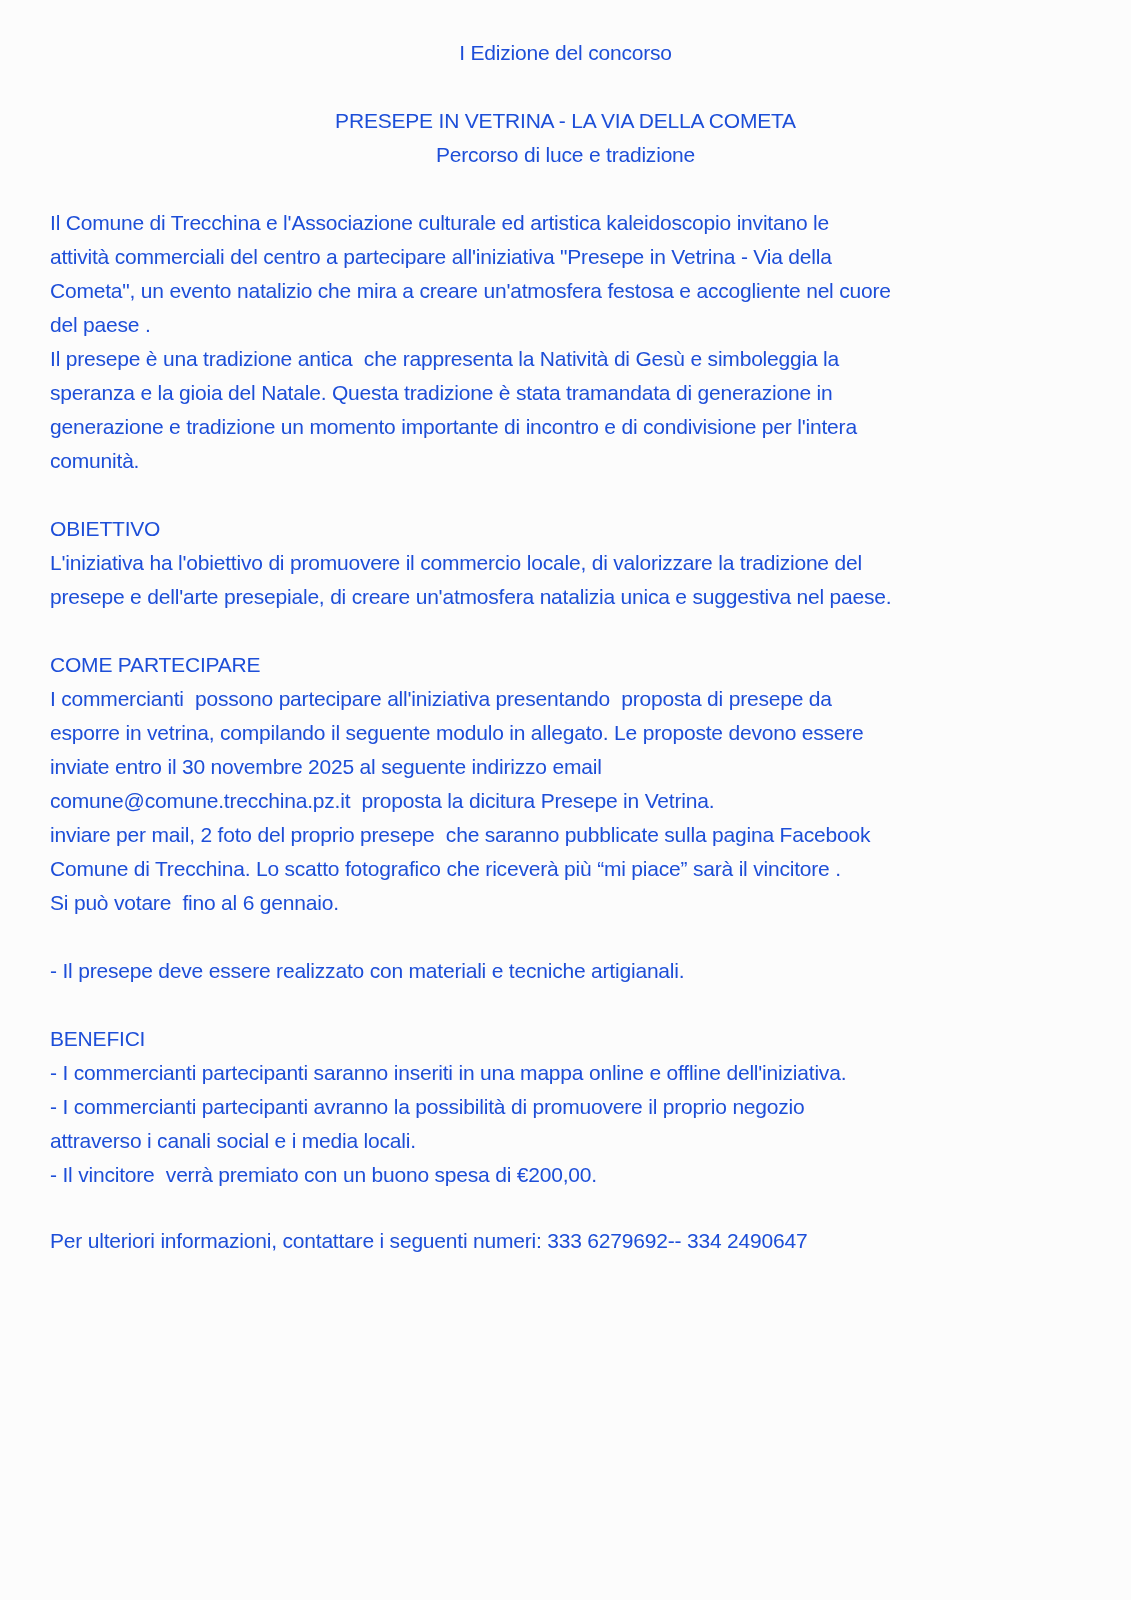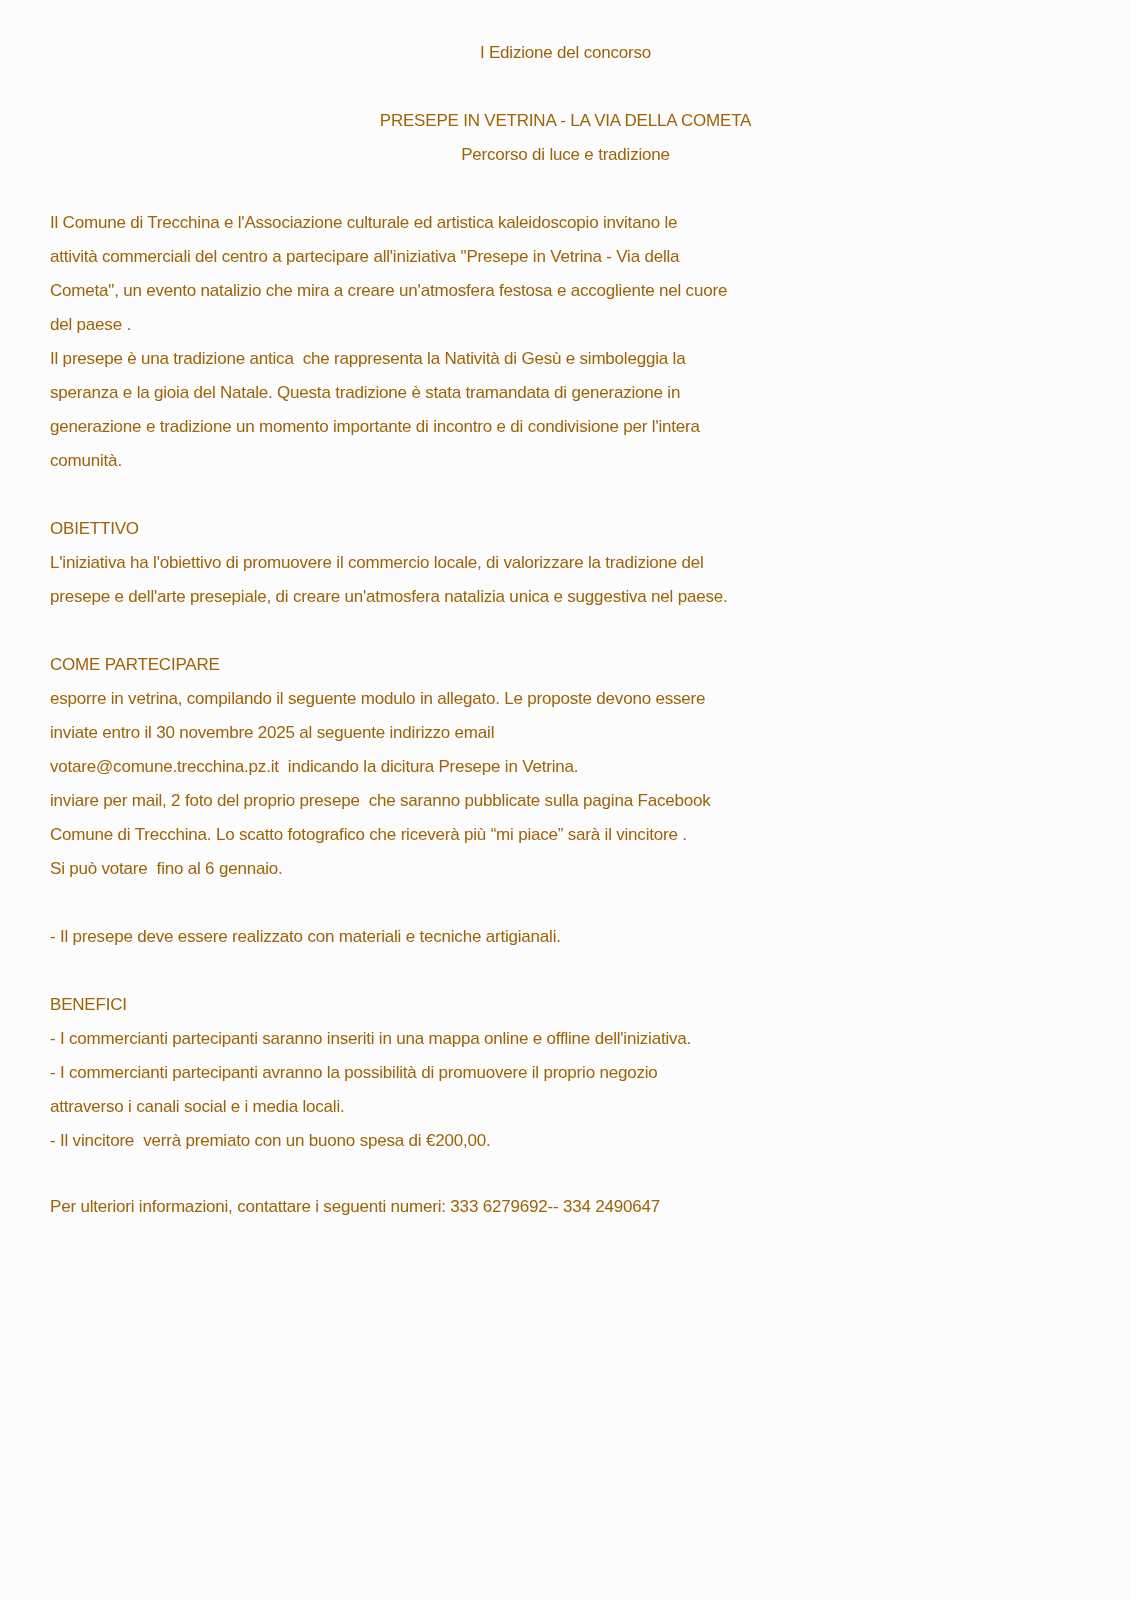--- a/index.html
+++ b/index.html
@@ -7,23 +7,23 @@
     padding: 0;
     background: #fcfcfc;
   }
   .page {
     position: relative;
     width: 1131px;
     height: 1600px;
     box-sizing: border-box;
     padding: 36px 40px 0 50px;
     background: #fcfcfc;
-    color: #a16207;
+    color: #1d4ed8;
     font-family: "Liberation Sans", sans-serif;
-    font-size: 17px;
+    font-size: 21px;
     letter-spacing: -0.2px;
     overflow: hidden;
   }
   .line {
     height: 34px;
     line-height: 34px;
     white-space: pre;
   }
   .center {
     text-align: center;
@@ -64,23 +64,24 @@
     <div>
         <div class="line">L'iniziativa ha l'obiettivo di promuovere il commercio locale, di valorizzare la tradizione del</div>
         <div class="line">presepe e dell'arte presepiale, di creare un'atmosfera natalizia unica e suggestiva nel paese.</div>
       </div>
   </div>
   <div class="line blank"></div>
 
   <div>
     <div class="line">COME PARTECIPARE</div>
     <div>
+        <div class="line">I commercianti  possono partecipare all'iniziativa presentando  proposta di presepe da</div>
         <div class="line">esporre in vetrina, compilando il seguente modulo in allegato. Le proposte devono essere</div>
         <div class="line">inviate entro il 30 novembre 2025 al seguente indirizzo email</div>
-        <div class="line">votare@comune.trecchina.pz.it  indicando la dicitura Presepe in Vetrina.</div>
+        <div class="line">comune@comune.trecchina.pz.it  proposta la dicitura Presepe in Vetrina.</div>
         <div class="line">inviare per mail, 2 foto del proprio presepe  che saranno pubblicate sulla pagina Facebook</div>
         <div class="line">Comune di Trecchina. Lo scatto fotografico che riceverà più “mi piace” sarà il vincitore .</div>
         <div class="line">Si può votare  fino al 6 gennaio.</div>
       </div>
   </div>
   <div class="line blank"></div>
 
   <div>
     <div>
         <div class="line">- Il presepe deve essere realizzato con materiali e tecniche artigianali.</div>

